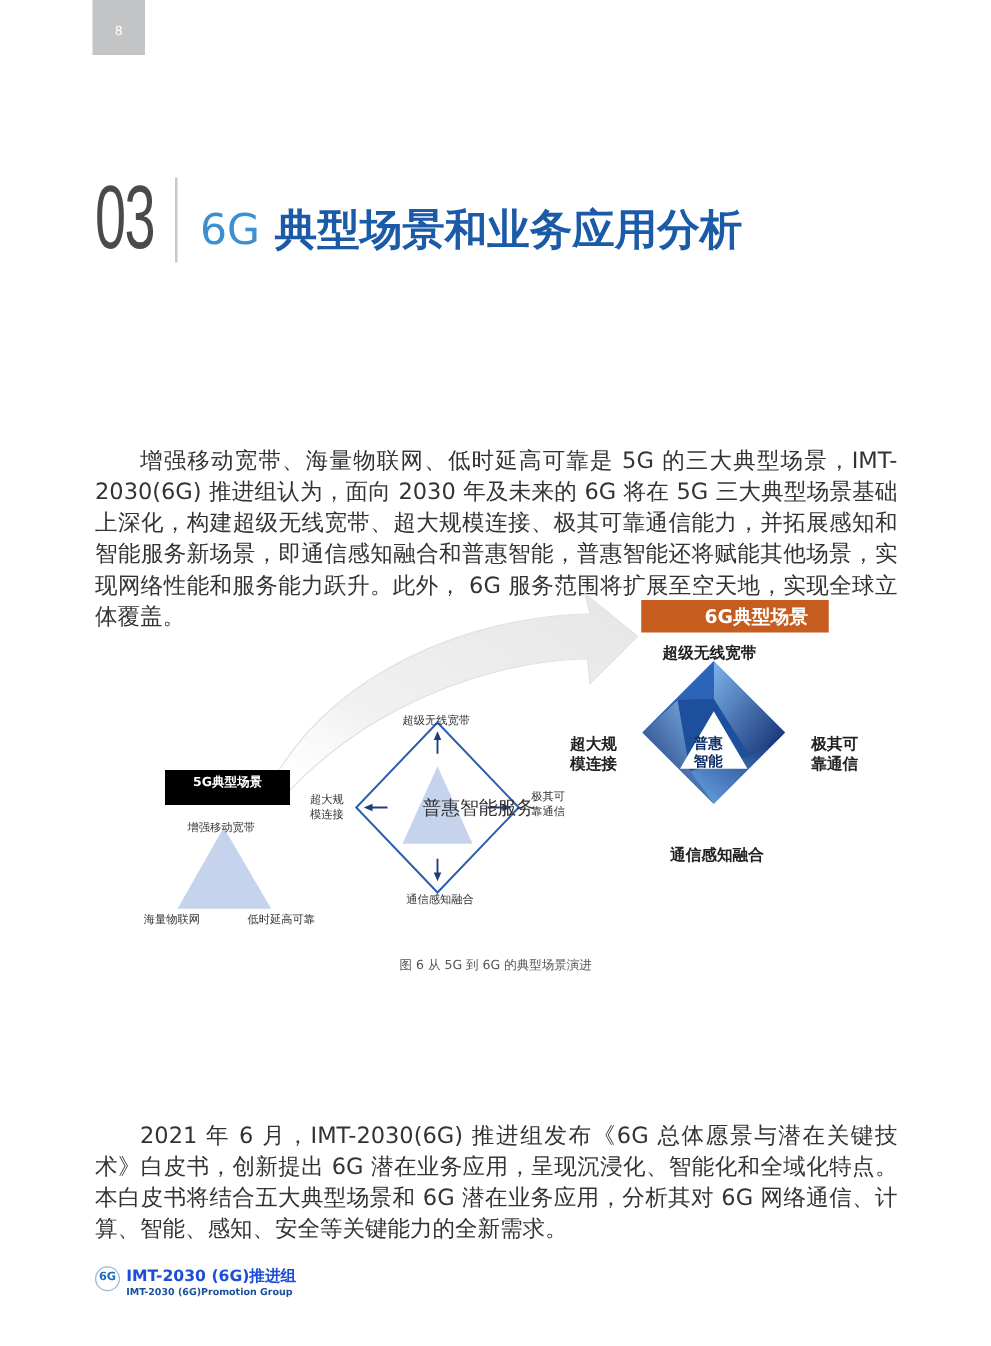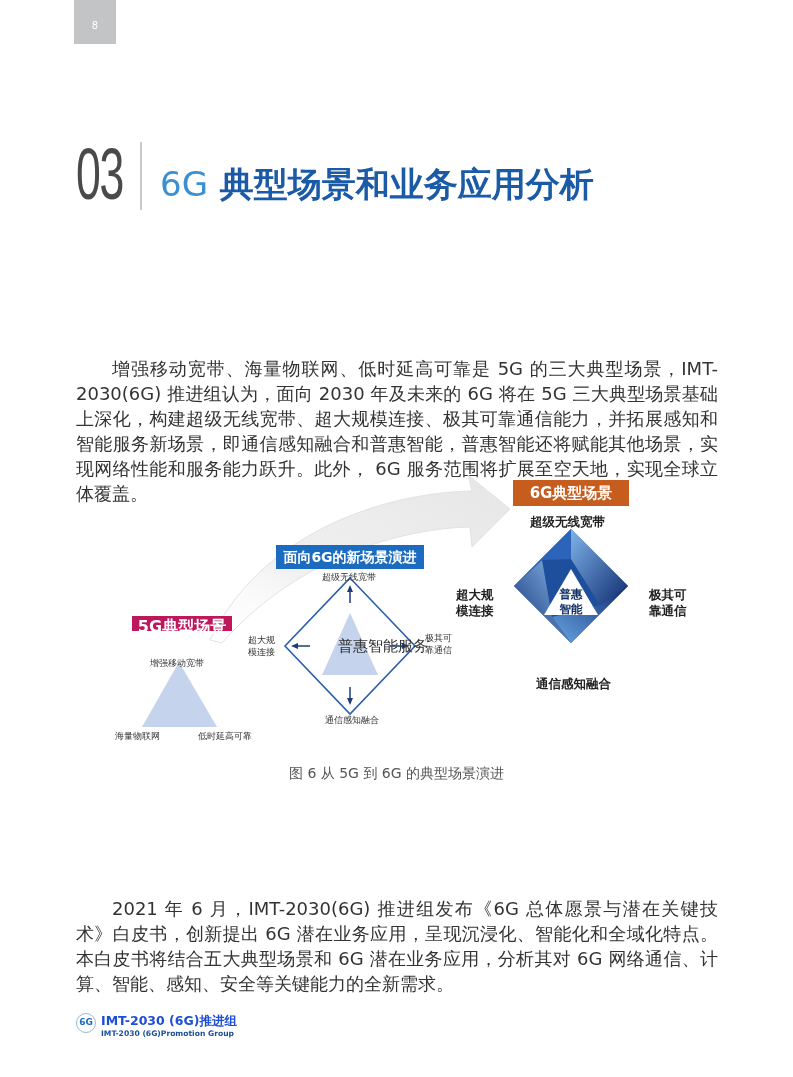--- a/index.html
+++ b/index.html
@@ -15,26 +15,26 @@
   .chapter-title { position:absolute; left:84px; top:28px; white-space:nowrap; font-size:34px; line-height:40px;
                    font-weight:700; color:#1a5aa6; }
   .chapter-title .lead { color:#3c8fd0; font-weight:400; }
   .para { position:absolute; left:76px; width:642px; font-size:18px; line-height:25px; color:#333;
           text-indent:2em; text-align:justify; }
   .p1 { top:338px; }
   .p2 { top:850px;margin-top:46px; }
   .figure { position:absolute; left:100px; top:465px; width:620px; height:290px; }
   .label { position:absolute; white-space:nowrap; font-size:9px; color:#333; line-height:12px; }
   .badge { position:absolute; color:#fff; font-weight:700; white-space:nowrap; text-align:center; }
-  .badge-5g { left:32px; top:151px; width:100px; height:15px; line-height:22px; font-size:16px; background:#be185d; }
+  .badge-5g { left:32px; top:151px; width:100px; height:28px; line-height:22px; font-size:10px; background:#000000; }
   .badge-new { left:176px; top:80px; width:148px; height:24px; line-height:24px; font-size:14px; background:#1b6cc0; }
-  .badge-6g { left:413px; top:15px; width:116px; height:26px; line-height:26px; font-size:15px; background:#c65d1e; }
+  .badge-6g { left:413px; top:15px; width:116px; height:26px; line-height:26px; font-size:15px; background:#c65d1e;padding-left:34px; }
   .big-label { position:absolute; font-size:12.5px; font-weight:700; color:#222; line-height:16px; white-space:nowrap; }
-  .center-label { position:absolute; font-size:11.5px; font-weight:700; color:#0f2f66; line-height:15px; text-align:center; }
-  .caption { position:absolute; left:0; right:0; top:765px; text-align:center; font-size:14px; color:#555; }
+  .center-label { position:absolute; font-size:11.5px; font-weight:700; color:#0f2f66; line-height:15px; text-align:left; }
+  .caption { position:absolute; left:0; right:0; top:765px; text-align:center; font-size:10px; color:#555; }
   .footer-logo { position:absolute; left:76px; top:1013px; width:20px; height:20px; border-radius:50%;
                  border:1.5px solid #9bb6d8; box-sizing:border-box; }
   .footer-logo span { position:absolute; left:0; right:0; top:3px; text-align:center; font-size:9px; font-weight:700; color:#1b6cc0; }
   .footer-cn { position:absolute; left:101px; top:1014px; font-size:12.5px; font-weight:700; color:#1d4ed8; white-space:nowrap; line-height:14px; }
   .footer-en { position:absolute; left:101px; top:1029px; font-size:7.6px; font-weight:700; color:#1a4f9c; white-space:nowrap; line-height:10px; }
 </style>
 </head>
 <body>
 
 <div class="page-tab">
@@ -98,21 +98,20 @@
       <path d="M414,121 L471,64 L471,94 L442,95 Z" fill="#2b64b8"></path>
       <polygon points="471,104 444,150 498,150" fill="#ffffff"></polygon>
     </g>
   </svg>
 
   <div class="badge badge-5g">5G典型场景</div>
   <div class="label" style="left:50px;top:192px">增强移动宽带</div>
   <div class="label" style="left:15px;top:265px">海量物联网</div>
   <div class="label" style="left:98px;top:265px">低时延高可靠</div>
 
-  <div class="badge badge-new">面向6G的新场景演进</div>
   <div class="label" style="left:222px;top:106px">超级无线宽带</div>
   <div class="label" style="left:148px;top:169px">超大规</div>
   <div class="label" style="left:148px;top:181px">模连接</div>
   <div class="label" style="left:325px;top:167px">极其可</div>
   <div class="label" style="left:325px;top:179px">靠通信</div>
   <div class="label" style="left:225px;top:249px">通信感知融合</div>
   <div class="label" style="left:238px;top:175px;font-size:15px">普惠智能服务</div>
 
   <div class="badge badge-6g">6G典型场景</div>
   <div class="big-label" style="left:430px;top:49px">超级无线宽带</div>

